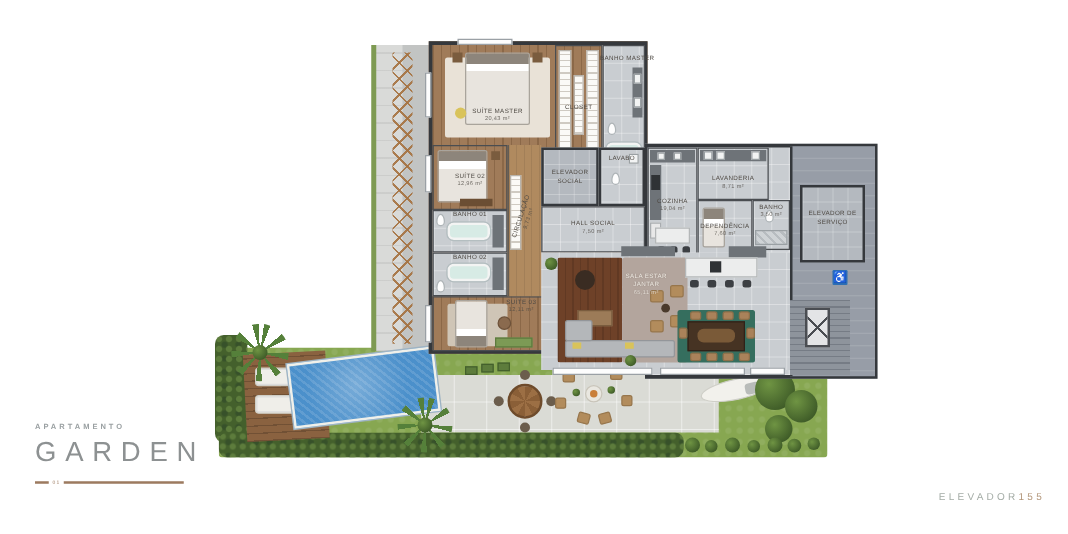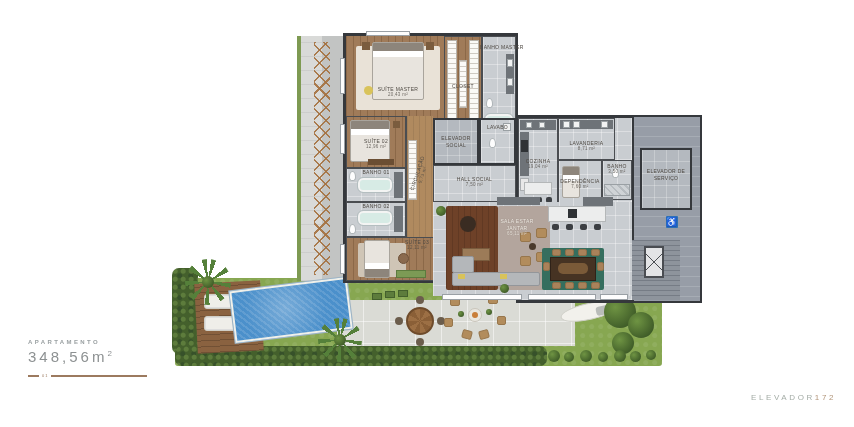--- a/index.html
+++ b/index.html
@@ -314,27 +314,25 @@
     <span>SALA ESTAR JANTAR</span>
     <span class="area">65,11 m²</span>
   </div>
 
   <div class="abs window" style="left:442px;top:294px;width:80px;height:6px;"></div>
   <div class="abs window" style="left:528px;top:294px;width:68px;height:6px;"></div>
   <div class="abs window" style="left:600px;top:294px;width:28px;height:6px;"></div>
 
   <div id="title-block">
     <div class="tb-cat">APARTAMENTO</div>
-    <div class="tb-area">
-      <span>348,56m</span><sup>2</sup>
-    </div>
+    <div class="tb-name">GARDEN</div>
     <div class="tb-rule">
       <span class="dash"></span>
       <span class="unit">01</span>
       <span class="line"></span>
     </div>
   </div>
 
   <div id="brand">
-    <span>ELEVADOR</span><span class="num">172</span>
+    <span>ELEVADOR</span><span class="num">155</span>
   </div>
 
 </div>
 
 </body></html>

